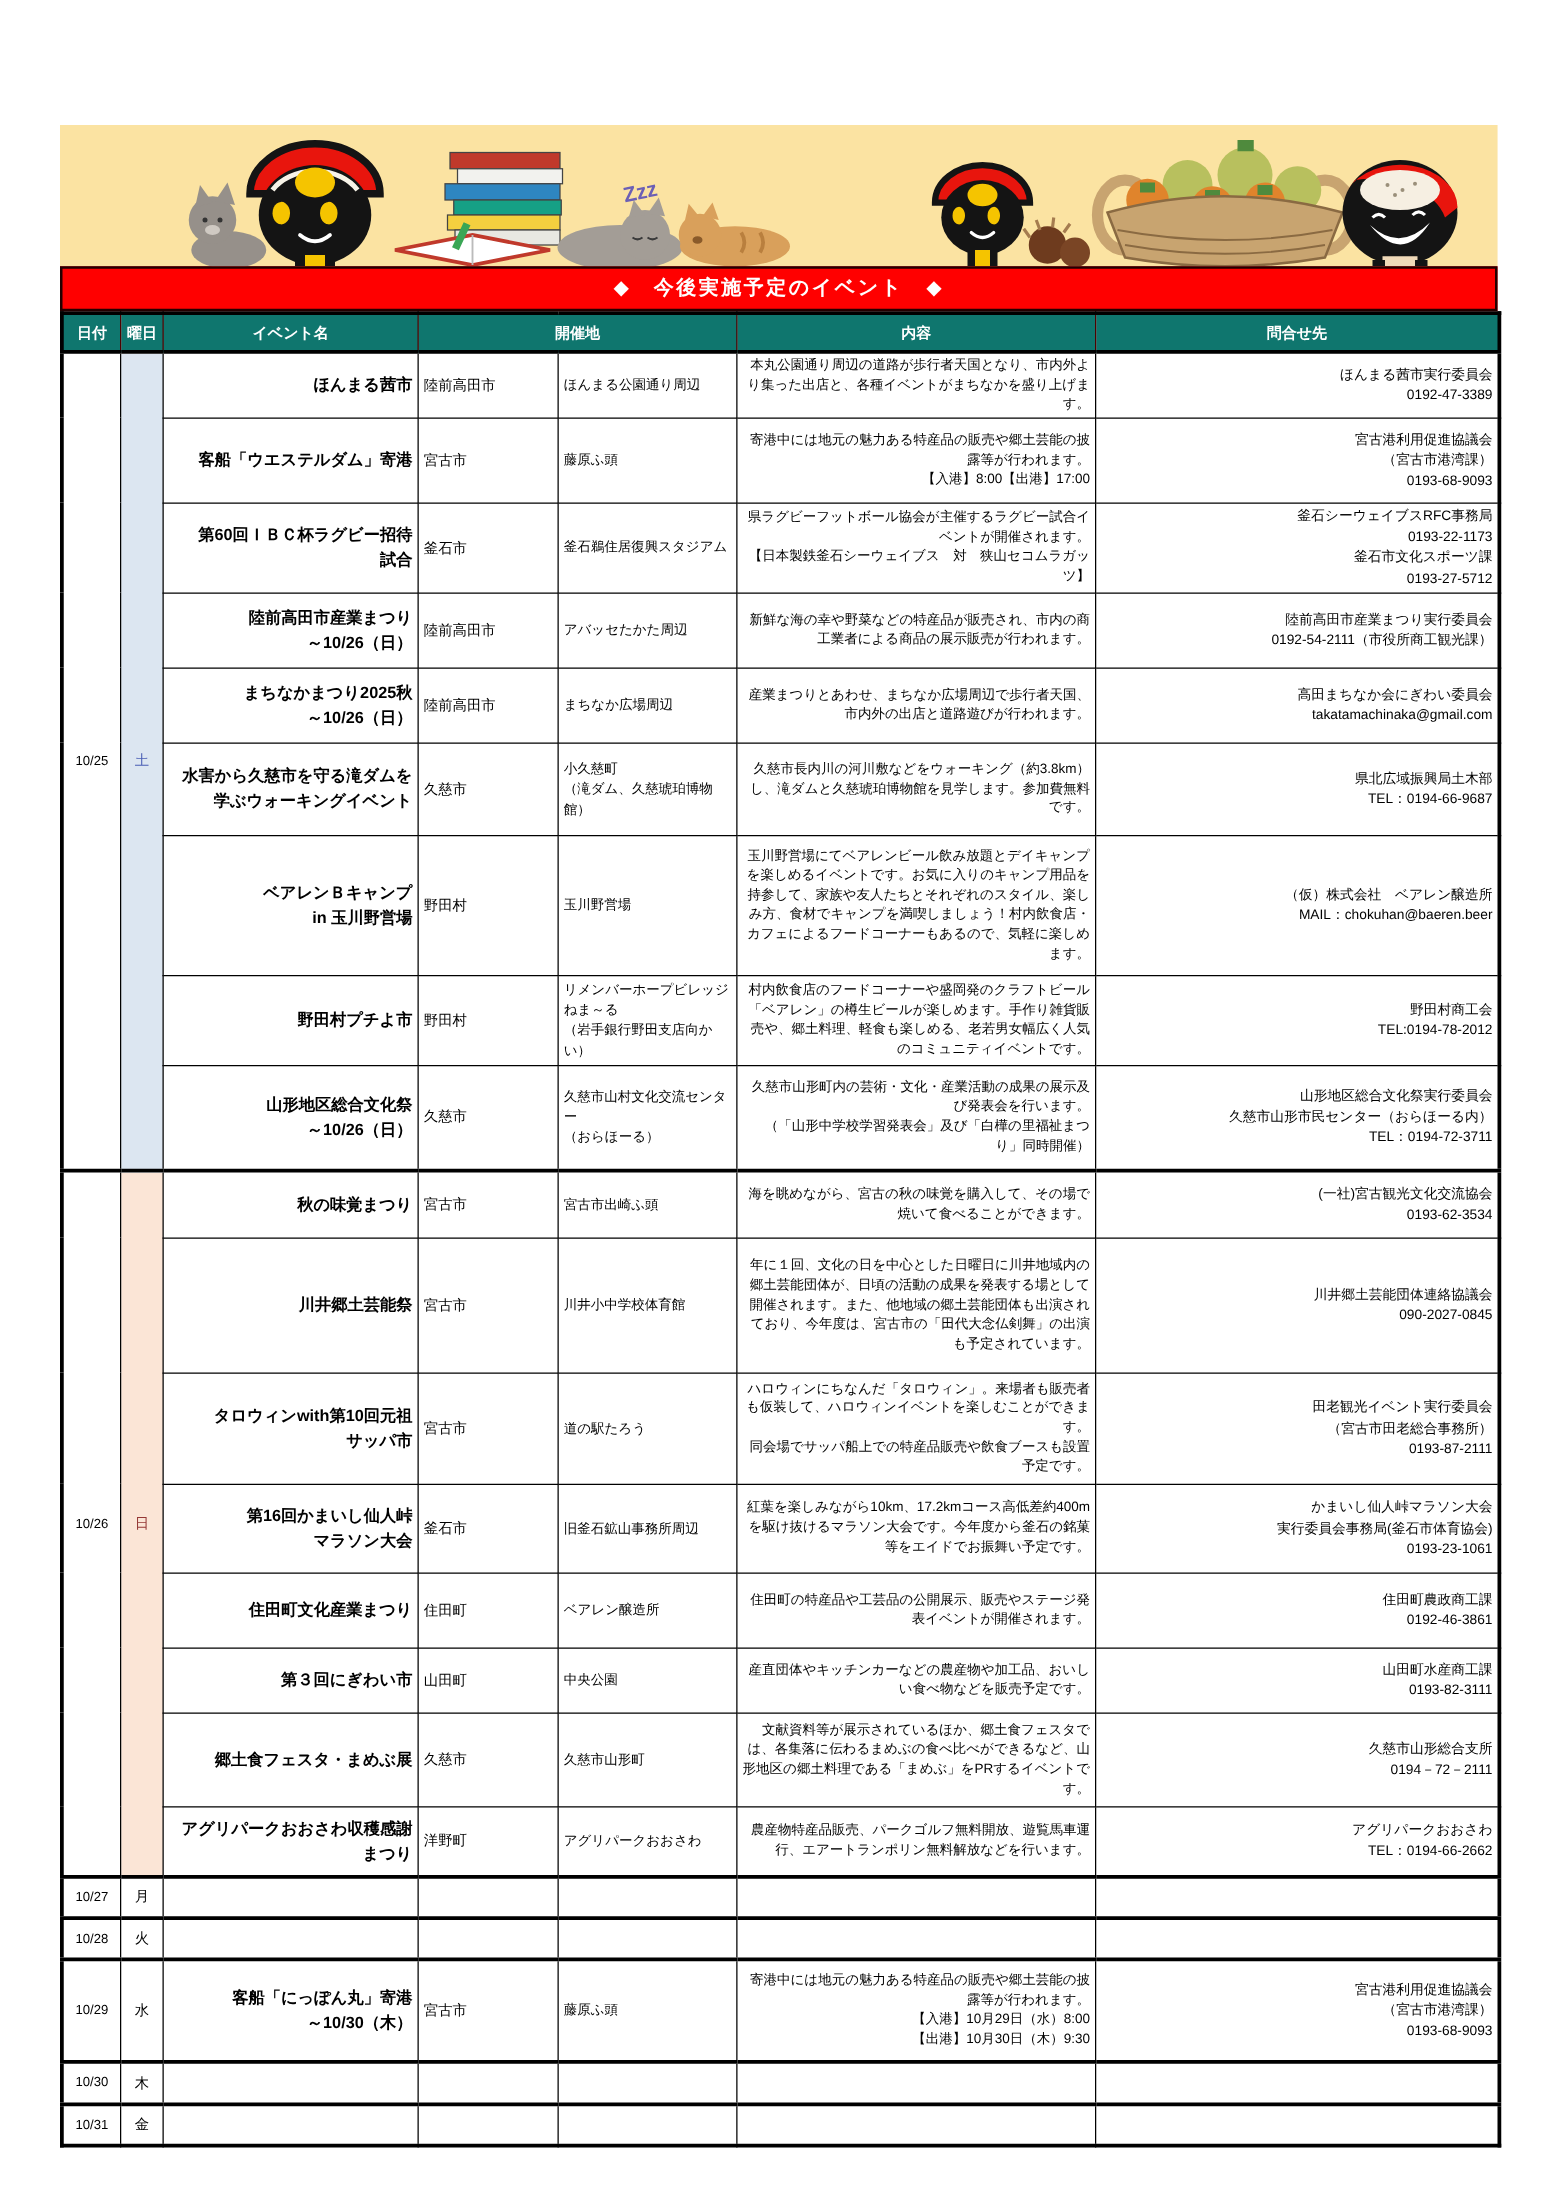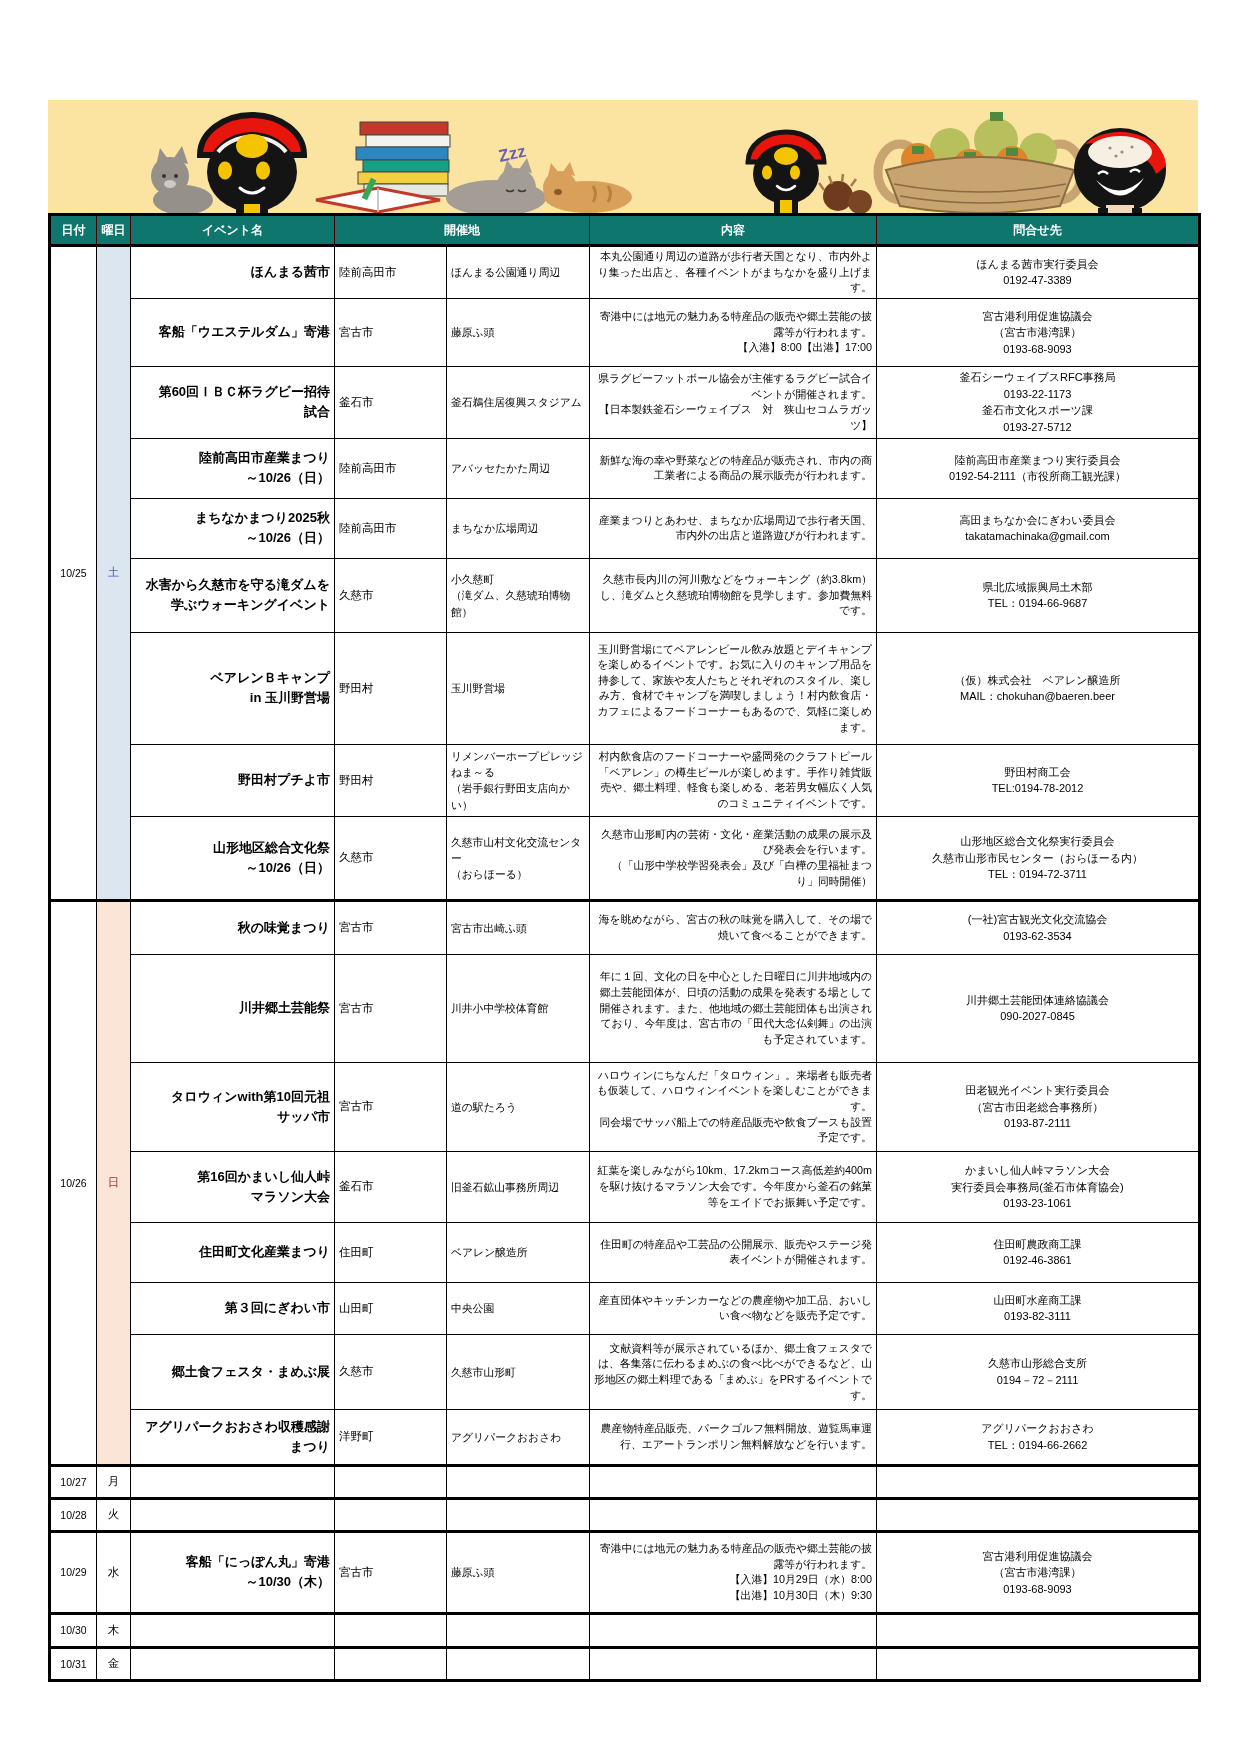--- a/index.html
+++ b/index.html
@@ -58,21 +58,21 @@
     padding:2px 4px;
     overflow:hidden;
   }
   tr.group-start td{border-top:3px solid #000;}
   td.date{font-size:10.5px;text-align:center;padding:1px;}
   td.day{font-size:11.5px;text-align:center;padding:1px;}
   td.name{font-size:13px;font-weight:bold;text-align:right;padding-left:6px;line-height:1.55;}
   td.city{font-size:11.5px;}
   td.venue{font-size:10.8px;text-align:left;line-height:1.5;}
   td.desc{font-size:10.8px;text-align:right;line-height:1.45;}
-  td.contact{font-size:11px;text-align:center;line-height:1.5;}
+  td.contact{font-size:11px;text-align:right;line-height:1.5;}
 </style>
 </head>
 <body>
 
 <div class="page">
   <div class="content">
 
     <div class="banner">
       <svg width="1150" height="113" viewBox="0 0 1150 113" xmlns="http://www.w3.org/2000/svg">
         <rect x="0" y="0" width="1150" height="113" fill="#fbe3a2"></rect>
@@ -177,20 +177,21 @@
             <circle cx="1068" cy="56" r="1.6" fill="#9a8f7a"></circle>
           <path d="M1048,80 q24,22 48,-2 q-22,34 -48,2 Z" fill="#ffffff"></path>
           <path d="M1050,74 q5,-5 10,0 M1082,72 q5,-5 10,0" stroke="#fff" stroke-width="2.5" fill="none"></path>
           <rect x="1058" y="105" width="28" height="8" fill="#f0d9b8"></rect>
           <rect x="1050" y="108" width="10" height="5" fill="#141414"></rect>
           <rect x="1084" y="108" width="10" height="5" fill="#141414"></rect>
         </g>
       </svg>
     </div>
 
+    <div class="title-bar">◆　今後実施予定のイベント　◆</div>
 
     <table class="events">
       <colgroup>
         <col style="width:47px">
           <col style="width:34px">
           <col style="width:204px">
         <col style="width:112px">
           <col style="width:143px">
           <col style="width:287px">
           <col style="width:323px">

